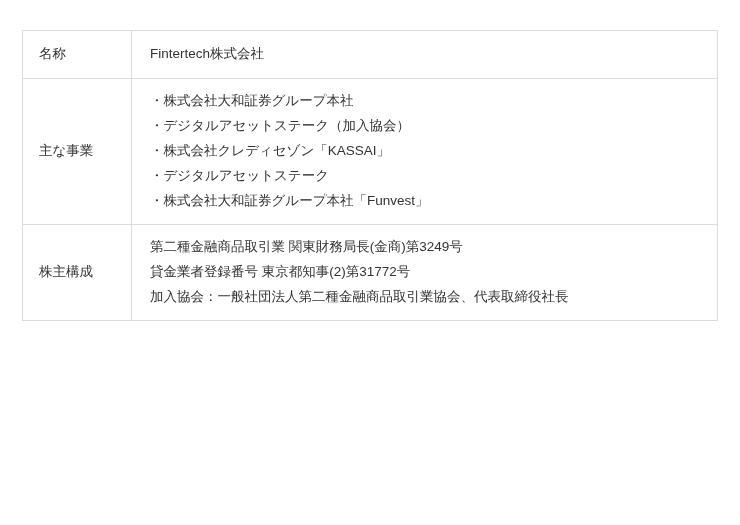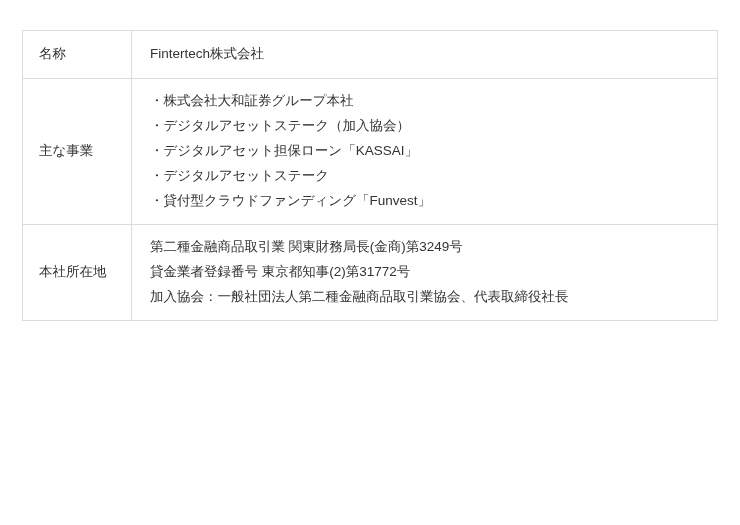--- a/index.html
+++ b/index.html
@@ -74,28 +74,28 @@
             <span class="line">Fintertech株式会社</span>
           </span>
         </td>
       </tr>
       <tr class="row-business">
         <td class="label">主な事業</td>
         <td class="value">
           <span class="lines">
             <span class="line">・株式会社大和証券グループ本社</span>
             <span class="line">・デジタルアセットステーク（加入協会）</span>
-            <span class="line">・デジタルアセット担保ローン「KASSAI」</span>
+            <span class="line">・株式会社クレディセゾン「KASSAI」</span>
             <span class="line">・デジタルアセットステーク</span>
-            <span class="line">・貸付型クラウドファンディング「Funvest」</span>
+            <span class="line">・株式会社大和証券グループ本社「Funvest」</span>
           </span>
         </td>
       </tr>
       <tr class="row-registration">
-        <td class="label">本社所在地</td>
+        <td class="label">株主構成</td>
         <td class="value">
           <span class="lines">
             <span class="line">第二種金融商品取引業 関東財務局長(金商)第3249号</span>
             <span class="line">貸金業者登録番号 東京都知事(2)第31772号</span>
             <span class="line">加入協会：一般社団法人第二種金融商品取引業協会、代表取締役社長</span>
           </span>
         </td>
       </tr>
     </tbody>
   </table>

